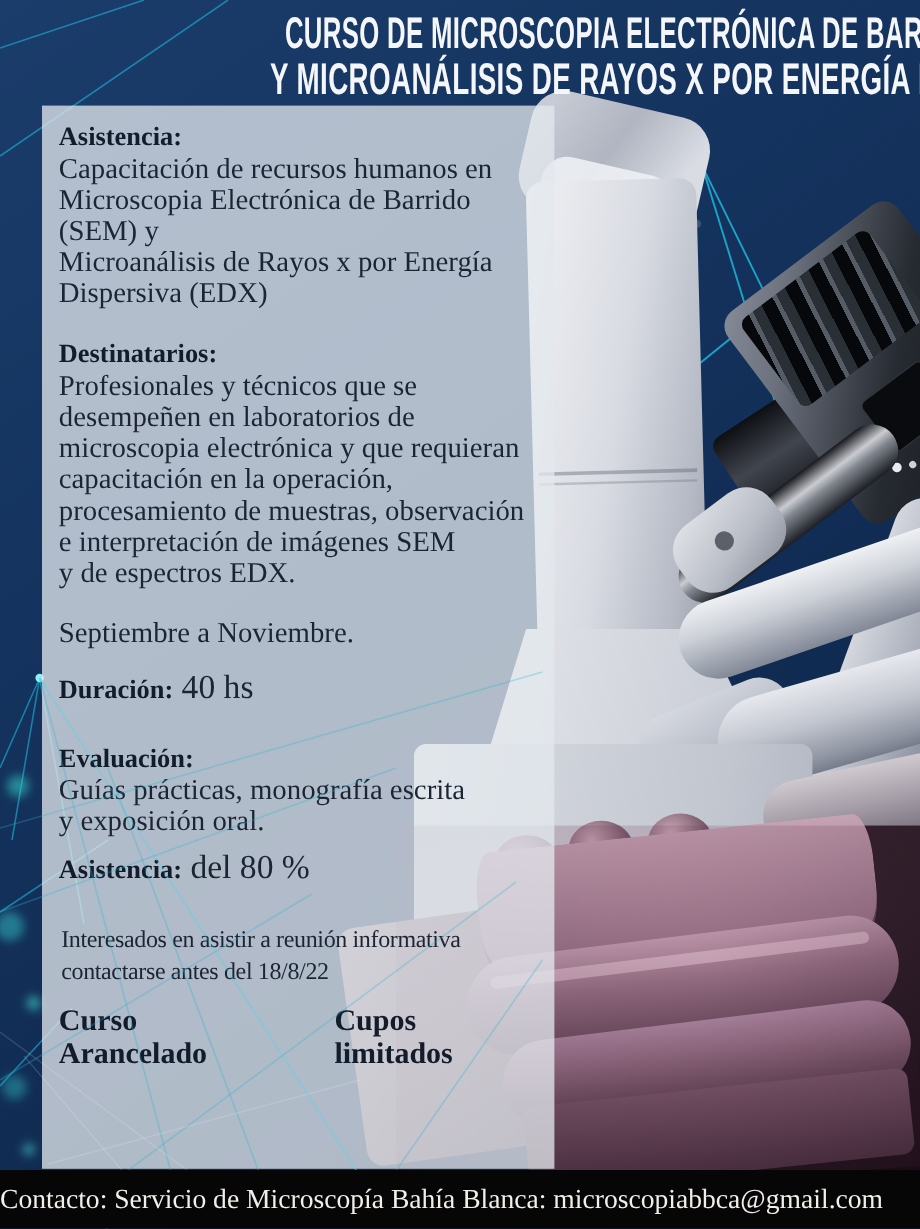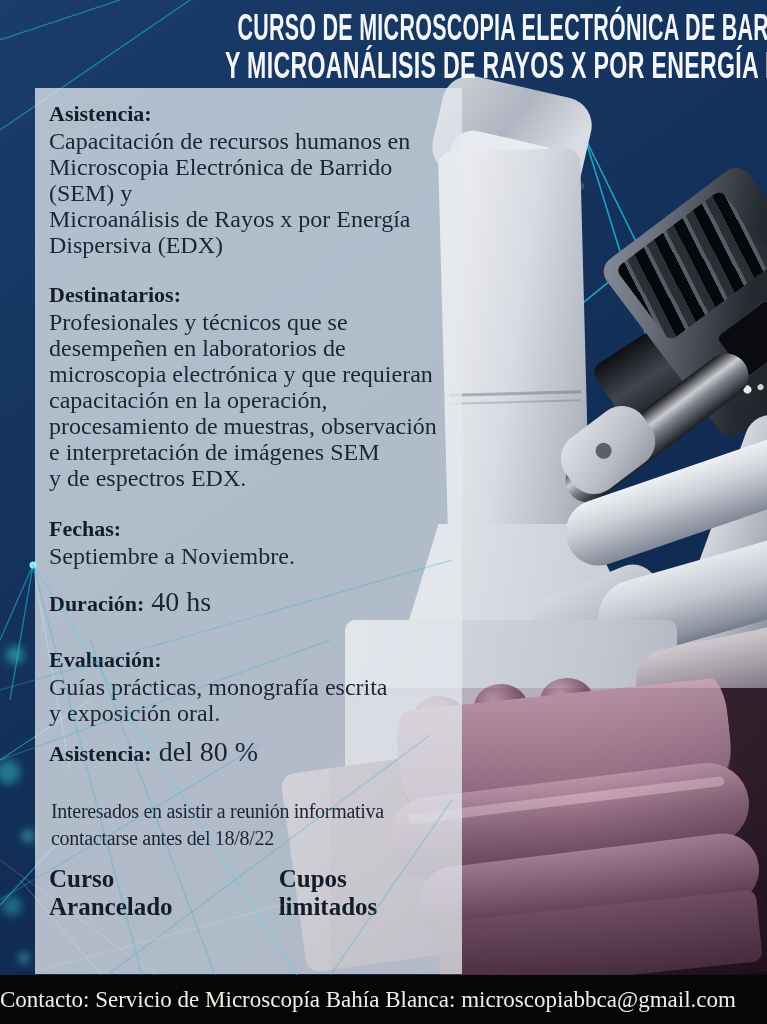--- a/index.html
+++ b/index.html
@@ -235,21 +235,20 @@
       <h2>Destinatarios:</h2>
       <p>Profesionales y técnicos que se
 desempeñen en laboratorios de
 microscopia electrónica y que requieran
 capacitación en la operación,
 procesamiento de muestras, observación
 e interpretación de imágenes SEM
 y de espectros EDX.</p>
     </section>
     <section class="sec s-fec">
-      <h2>Fechas:</h2>
       <p>Septiembre a Noviembre.</p>
     </section>
     <section class="sec inline s-dur">
       <h2>Duración:</h2><span class="val">40 hs</span>
     </section>
     <section class="sec s-eva">
       <h2>Evaluación:</h2>
       <p>Guías prácticas, monografía escrita
 y exposición oral.</p>
     </section>

